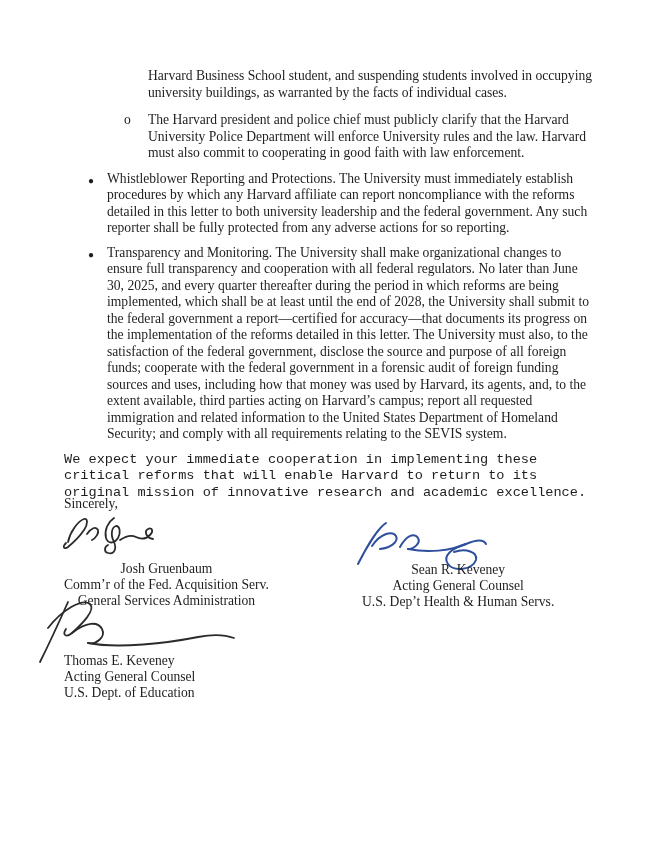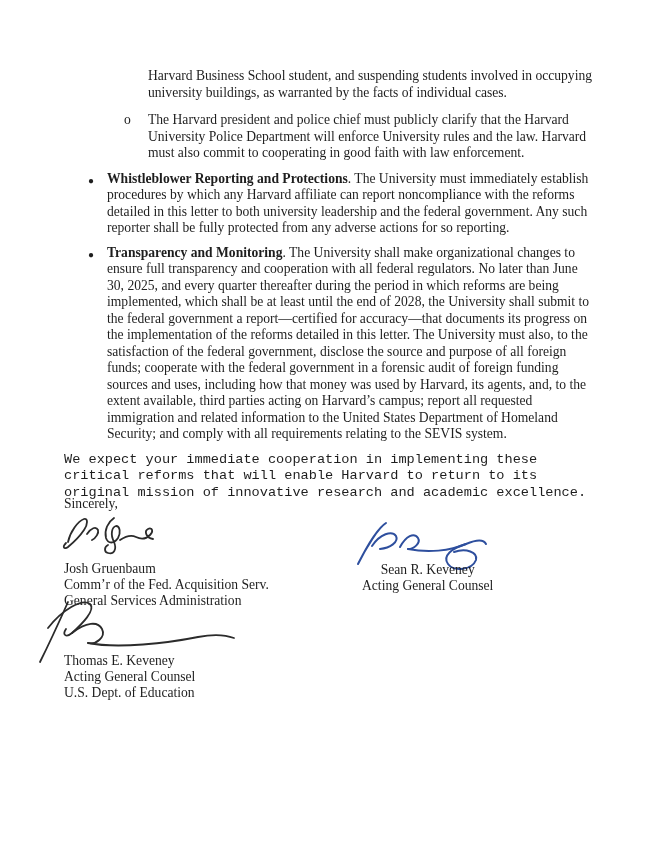--- a/index.html
+++ b/index.html
@@ -13,27 +13,27 @@
     color: #1e1e1e;
     font-size: 13.6px;
     line-height: 16.5px;
   }
   p { margin: 0; }
   .cont-para { margin: 68px 63px 0 148px; }
   .sub-bullet { display: flex; margin: 11px 66px 0 124px; }
   .sub-bullet .marker { width: 24px; flex: none; }
   .bullet { display: flex; margin: 9px 60px 0 88px; }
   .bullet .marker { width: 19px; flex: none; font-size: 10px; padding-top: 2px; }
-  .bullet .lead { font-weight: bold; }
+  .bullet .lead { font-weight: normal; }
   .bullet-2 { margin-top: 8px; }
   .closing-para { margin: 9px 62px 0 64px; font-family: Liberation Mono, monospace; }
   .abs { position: absolute; }
   .valediction { left: 64px; top: 496px; }
   .sig-text { position: absolute; line-height: 16px; white-space: nowrap; }
-  .sig-josh-text   { left: 64px;  top: 561px; }
+  .sig-josh-text   { left: 64px;  top: 561px; text-align: center; }
   .sig-sean-text   { left: 362px; top: 562px; text-align: center; }
   .sig-thomas-text { left: 64px;  top: 653px; }
   svg.sig { position: absolute; overflow: visible; }
   svg.sig path { fill: none; stroke-linecap: round; stroke-linejoin: round; }
   #sig-josh   { left: 58px;  top: 514px; }
   #sig-sean   { left: 348px; top: 518px; }
   #sig-thomas { left: 38px;  top: 594px; }
 </style>
 </head>
 <body>
@@ -82,20 +82,21 @@
       <path d="M24,28 C32,16 44,12 48,18 C51,24 42,30 32,31"></path>
       <path d="M52,29 C58,18 66,14 70,20 C73,25 66,31 60,31"></path>
       <path d="M60,31 C80,35 102,33 118,26 C130,21 136,22 138,26"></path>
       <path d="M118,26 C104,30 94,38 100,46 C106,54 124,52 128,42 C130,34 118,30 106,34"></path>
     </g>
   </svg>
 
   <div class="sig-text sig-sean-text">
     <p>Sean R. Keveney</p>
     <p>Acting General Counsel</p>
+    <p>U.S. Dep’t Health &amp; Human Servs.</p>
   </div>
 
   <svg id="sig-thomas" class="sig" width="200" height="74" viewBox="0 0 200 74">
     <g stroke="#2b2b2b" stroke-width="1.8">
       <path d="M30,8 C22,26 12,48 2,68"></path>
       <path d="M10,34 C24,16 44,4 52,10 C58,16 44,30 34,39 C28,44 24,41 28,35"></path>
       <path d="M34,39 C48,28 60,27 64,35 C68,43 58,51 50,49"></path>
       <path d="M50,49 C80,55 130,49 160,43 C175,40 188,41 196,44"></path>
     </g>
   </svg>

